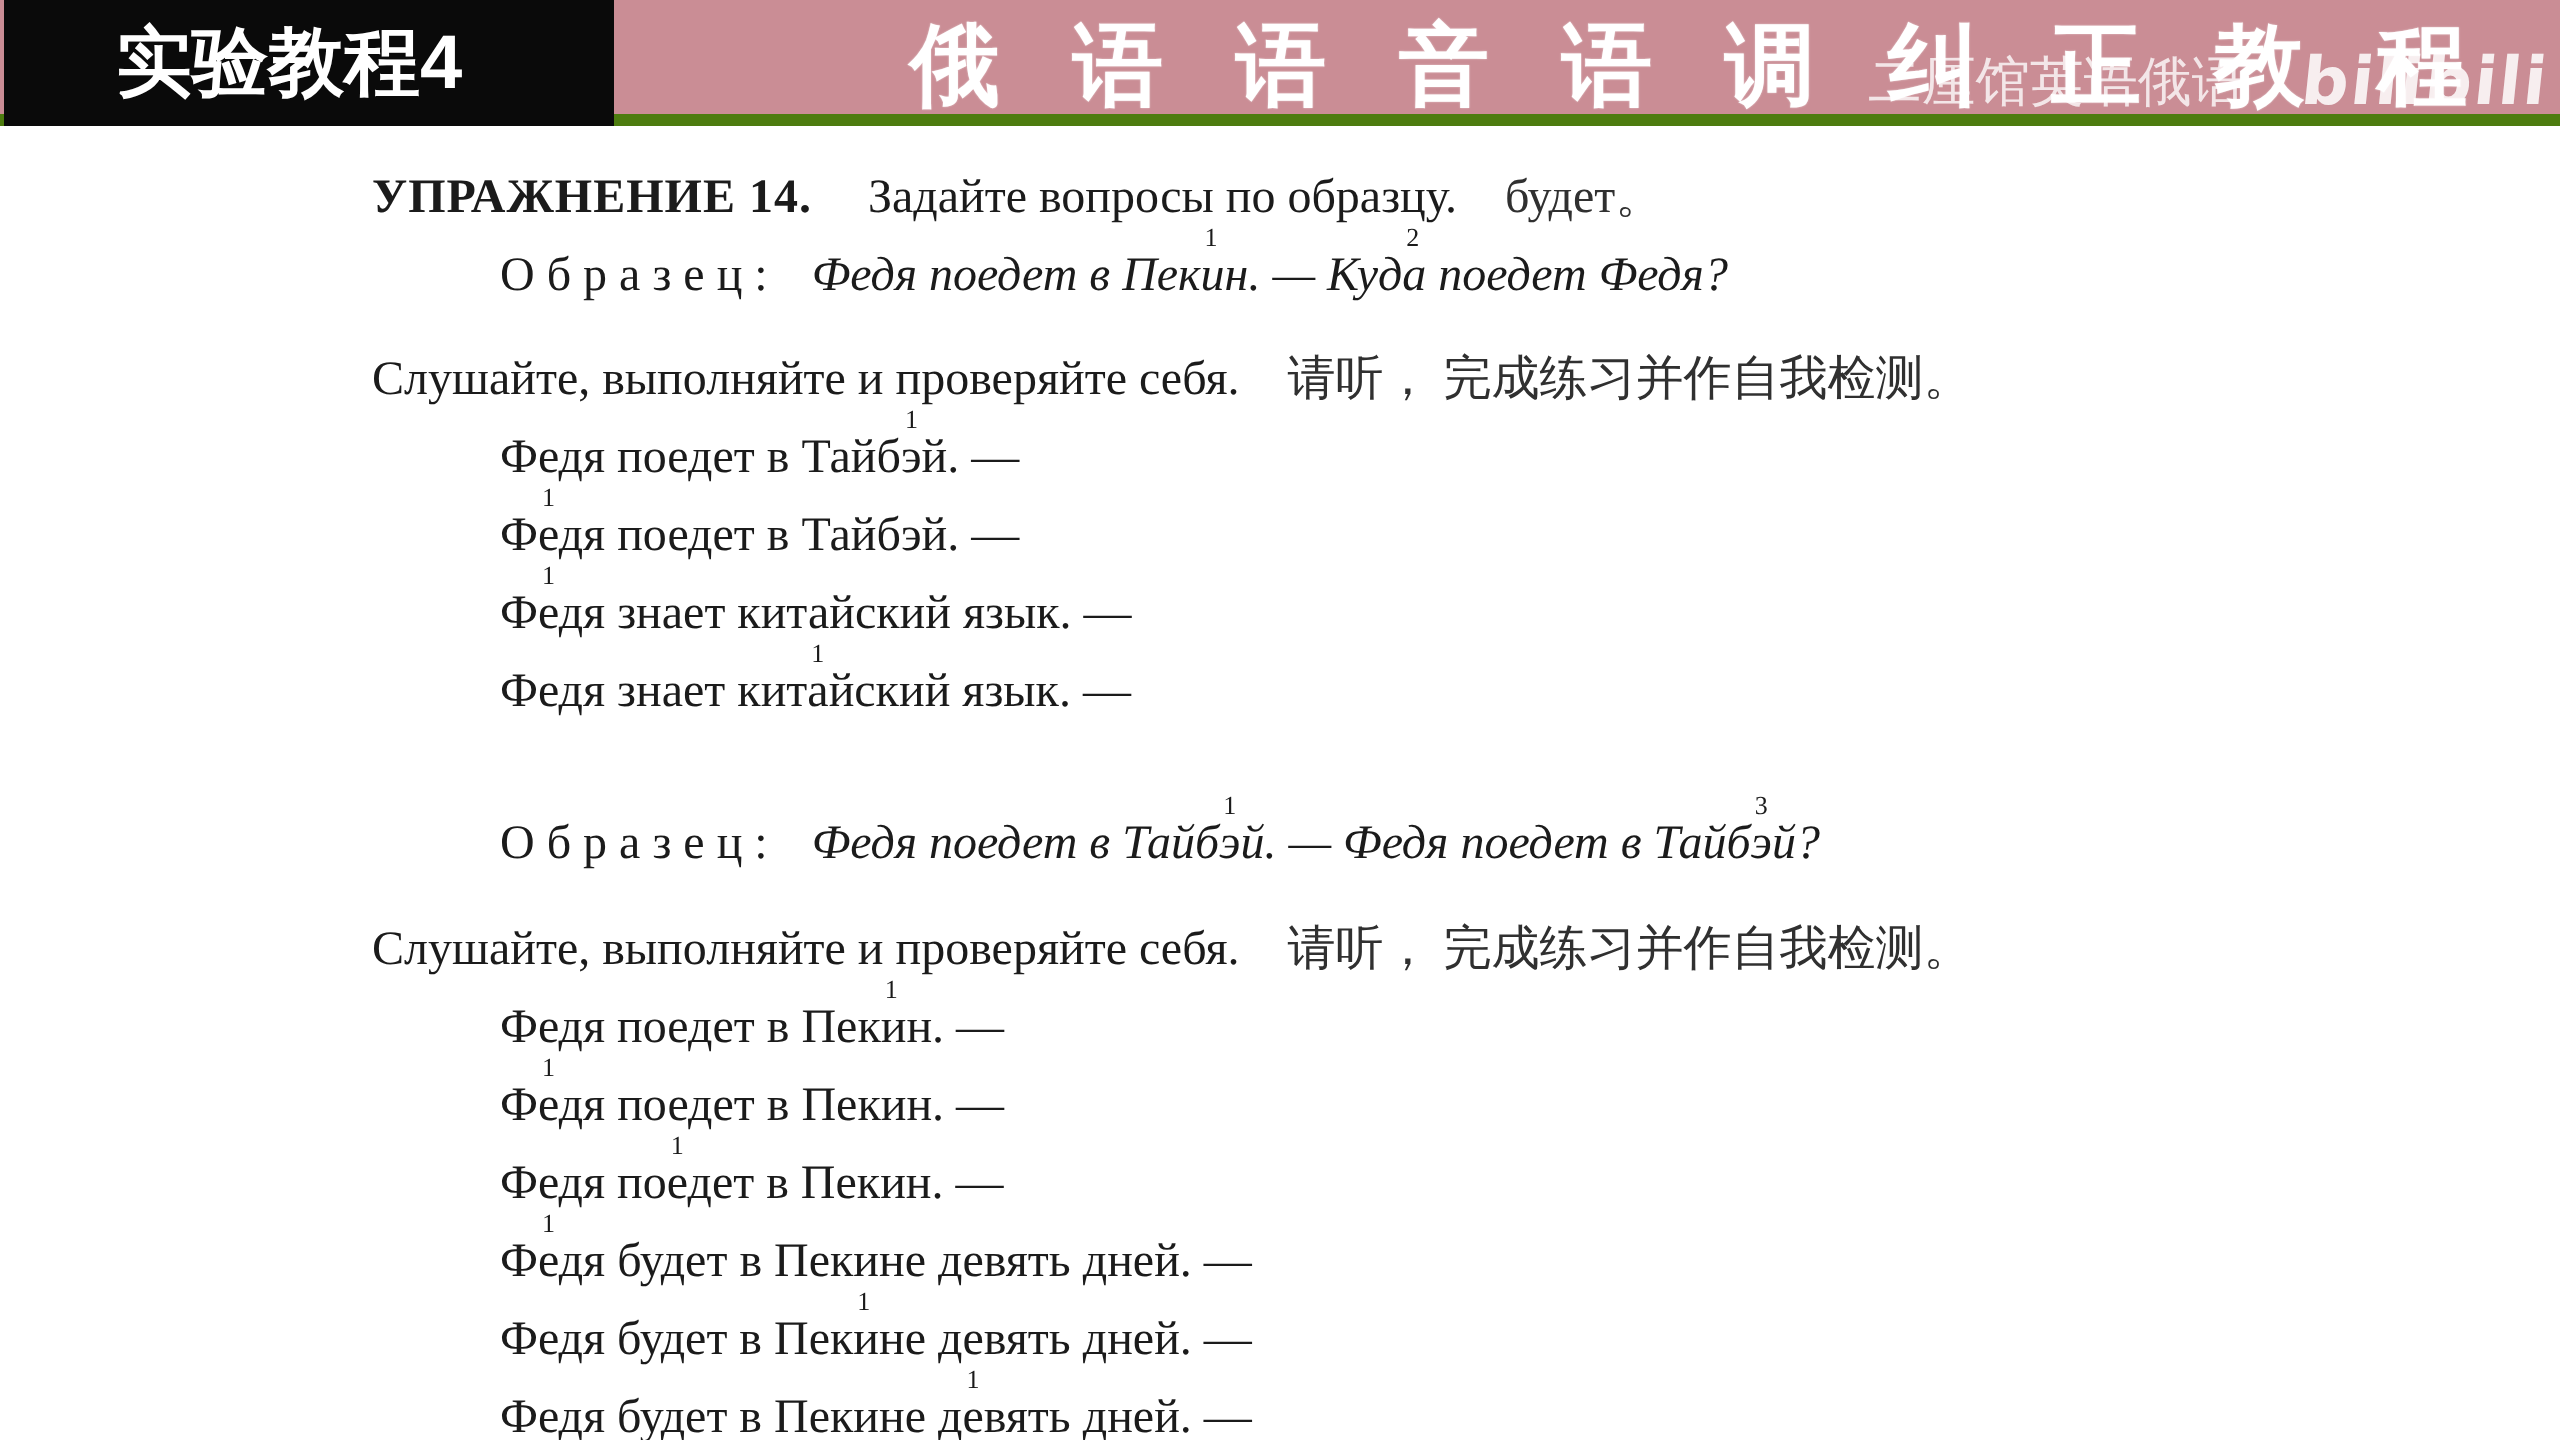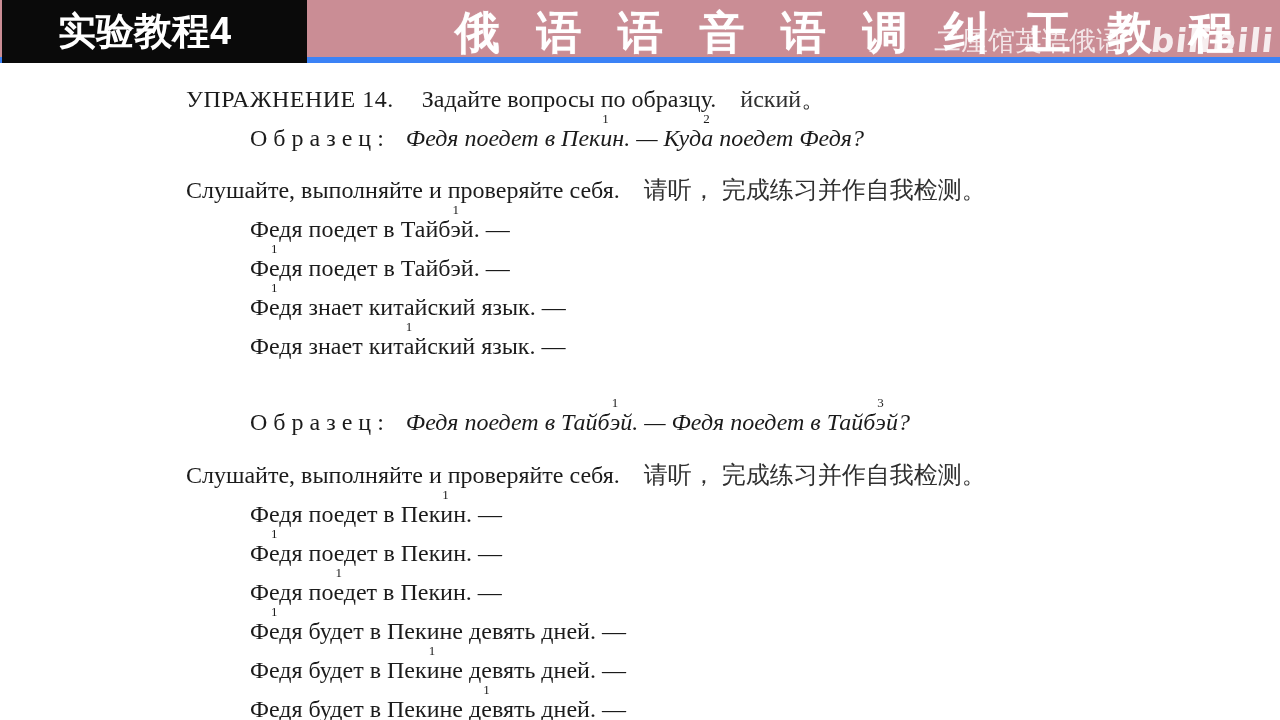--- a/index.html
+++ b/index.html
@@ -3,21 +3,21 @@
 <meta charset="utf-8">
 <style>
   html, body { margin:0; padding:0; }
   body {
     width:1280px; height:720px; overflow:hidden; background:#ffffff;
     font-family:"Liberation Serif","DejaVu Serif",serif;
   }
   .frame { position:relative; width:1280px; height:720px; background:#fff; }
 
   
-  .header { position:absolute; top:0; left:0; width:1280px; height:63px; background:#3b82f6; }
+  .header { position:absolute; top:0; left:0; width:1280px; height:63px; background:#4d7c0f; }
   .pink-sliver { position:absolute; left:0; top:0; width:2px; height:57px; background:var(--bar-pink,#ca8d95); }
   .black-bar {
     position:absolute; left:2px; top:0; width:305px; height:63px;
     background:var(--bar-black,#0a0a0a); display:flex; align-items:center;
   }
   .badge {
     margin-left:56px; color:#fff; font-weight:bold; font-size:38px;
     font-family:"Liberation Sans","DejaVu Sans",sans-serif; white-space:nowrap;
   }
   .pink-bar { position:absolute; left:307px; top:0; width:973px; height:57px; background:var(--bar-pink,#ca8d95); }
@@ -39,21 +39,21 @@
 
   
   .page { position:absolute; top:63px; left:0; width:1280px; height:657px; color:#1b1b1b; font-size:24px; }
   .line { margin:0; line-height:39px; padding-left:186px; white-space:nowrap; }
   .line.indent { padding-left:250px; }
   .heading-line { padding-top:17px; }
   .listen-1 { margin-top:13px; }
   .example-2 { margin-top:37px; }
   .listen-2 { margin-top:14px; }
 
-  .bold { font-weight:normal; letter-spacing:0.5px;margin-top:28px; }
+  .bold { font-weight:bold; letter-spacing:0.5px;margin-top:28px; }
   .after-bold { margin-left:22px; }
   .zh { margin-left:18px; color:#303030; font-family:serif; }
   .ex-label { letter-spacing:6px; margin-right:10px; }
   .italic { font-style:italic; }
 
   .marked { position:relative; }
   .num {
     position:absolute; left:2px; top:-13px; font-size:13px; line-height:1;
     font-style:normal; font-weight:normal; letter-spacing:0; color:#1b1b1b;
   }
@@ -75,21 +75,21 @@
         <span class="bili-logo">bilibili</span>
       </div>
     </div>
   </div>
 
   <main class="page">
 
     <p class="line heading-line">
       <span class="bold">УПРАЖНЕНИЕ 14.</span>
       <span class="after-bold">Задайте вопросы по образцу.</span>
-      <span class="zh">йский。</span>
+      <span class="zh">будет。</span>
     </p>
 
     <p class="line indent">
       <span class="ex-label">Образец:</span>
       <span class="italic">Федя поедет в Пек<span class="marked"><span class="num">1</span>и</span>н. — Куд<span class="marked"><span class="num">2</span>а</span> поедет Федя?</span>
     </p>
 
     <p class="line listen-1">
       <span>Слушайте, выполняйте и проверяйте себя.</span>
       <span class="zh">请听， 完成练习并作自我检测。</span>

